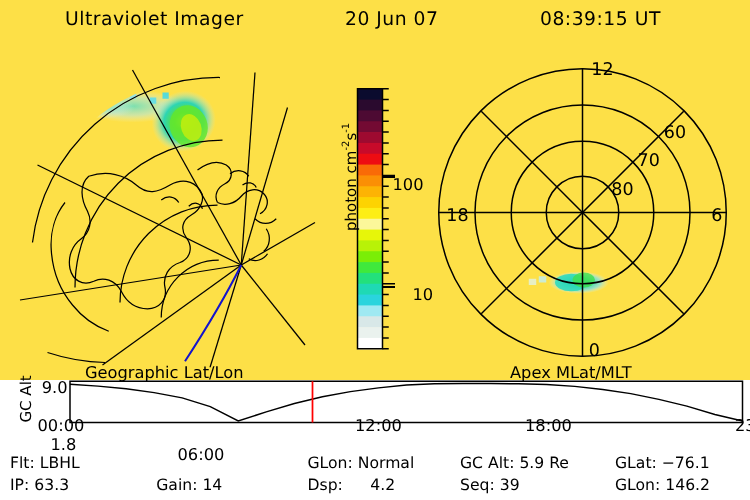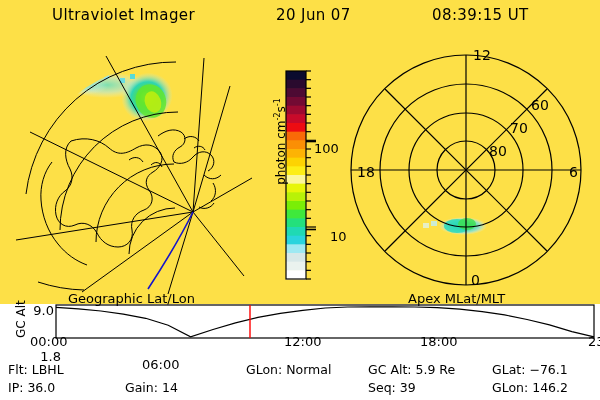--- a/index.html
+++ b/index.html
@@ -378,26 +378,30 @@
       <span>GC Alt:</span>
       <span>5.9 Re</span>
     </div>
     <div class="ft-cell ft-row0" style="left:492px;">
       <span>GLat:</span>
       <span>−76.1</span>
     </div>
 
     <div class="ft-cell ft-row1" style="left:8px;">
       <span>IP:</span>
-      <span>36.0</span>
+      <span>63.3</span>
     </div>
     <div class="ft-cell ft-row1" style="left:125px;">
       <span>Gain:</span>
       <span>14</span>
     </div>
+    <div class="ft-cell ft-row1" style="left:246px;">
+      <span>Dsp:</span>
+      <span style="display:inline-block; width:18px;"></span><span>4.2</span>
+    </div>
     <div class="ft-cell ft-row1" style="left:368px;">
       <span>Seq:</span>
       <span>39</span>
     </div>
     <div class="ft-cell ft-row1" style="left:492px;">
       <span>GLon:</span>
       <span>146.2</span>
     </div>
   </div>
 

